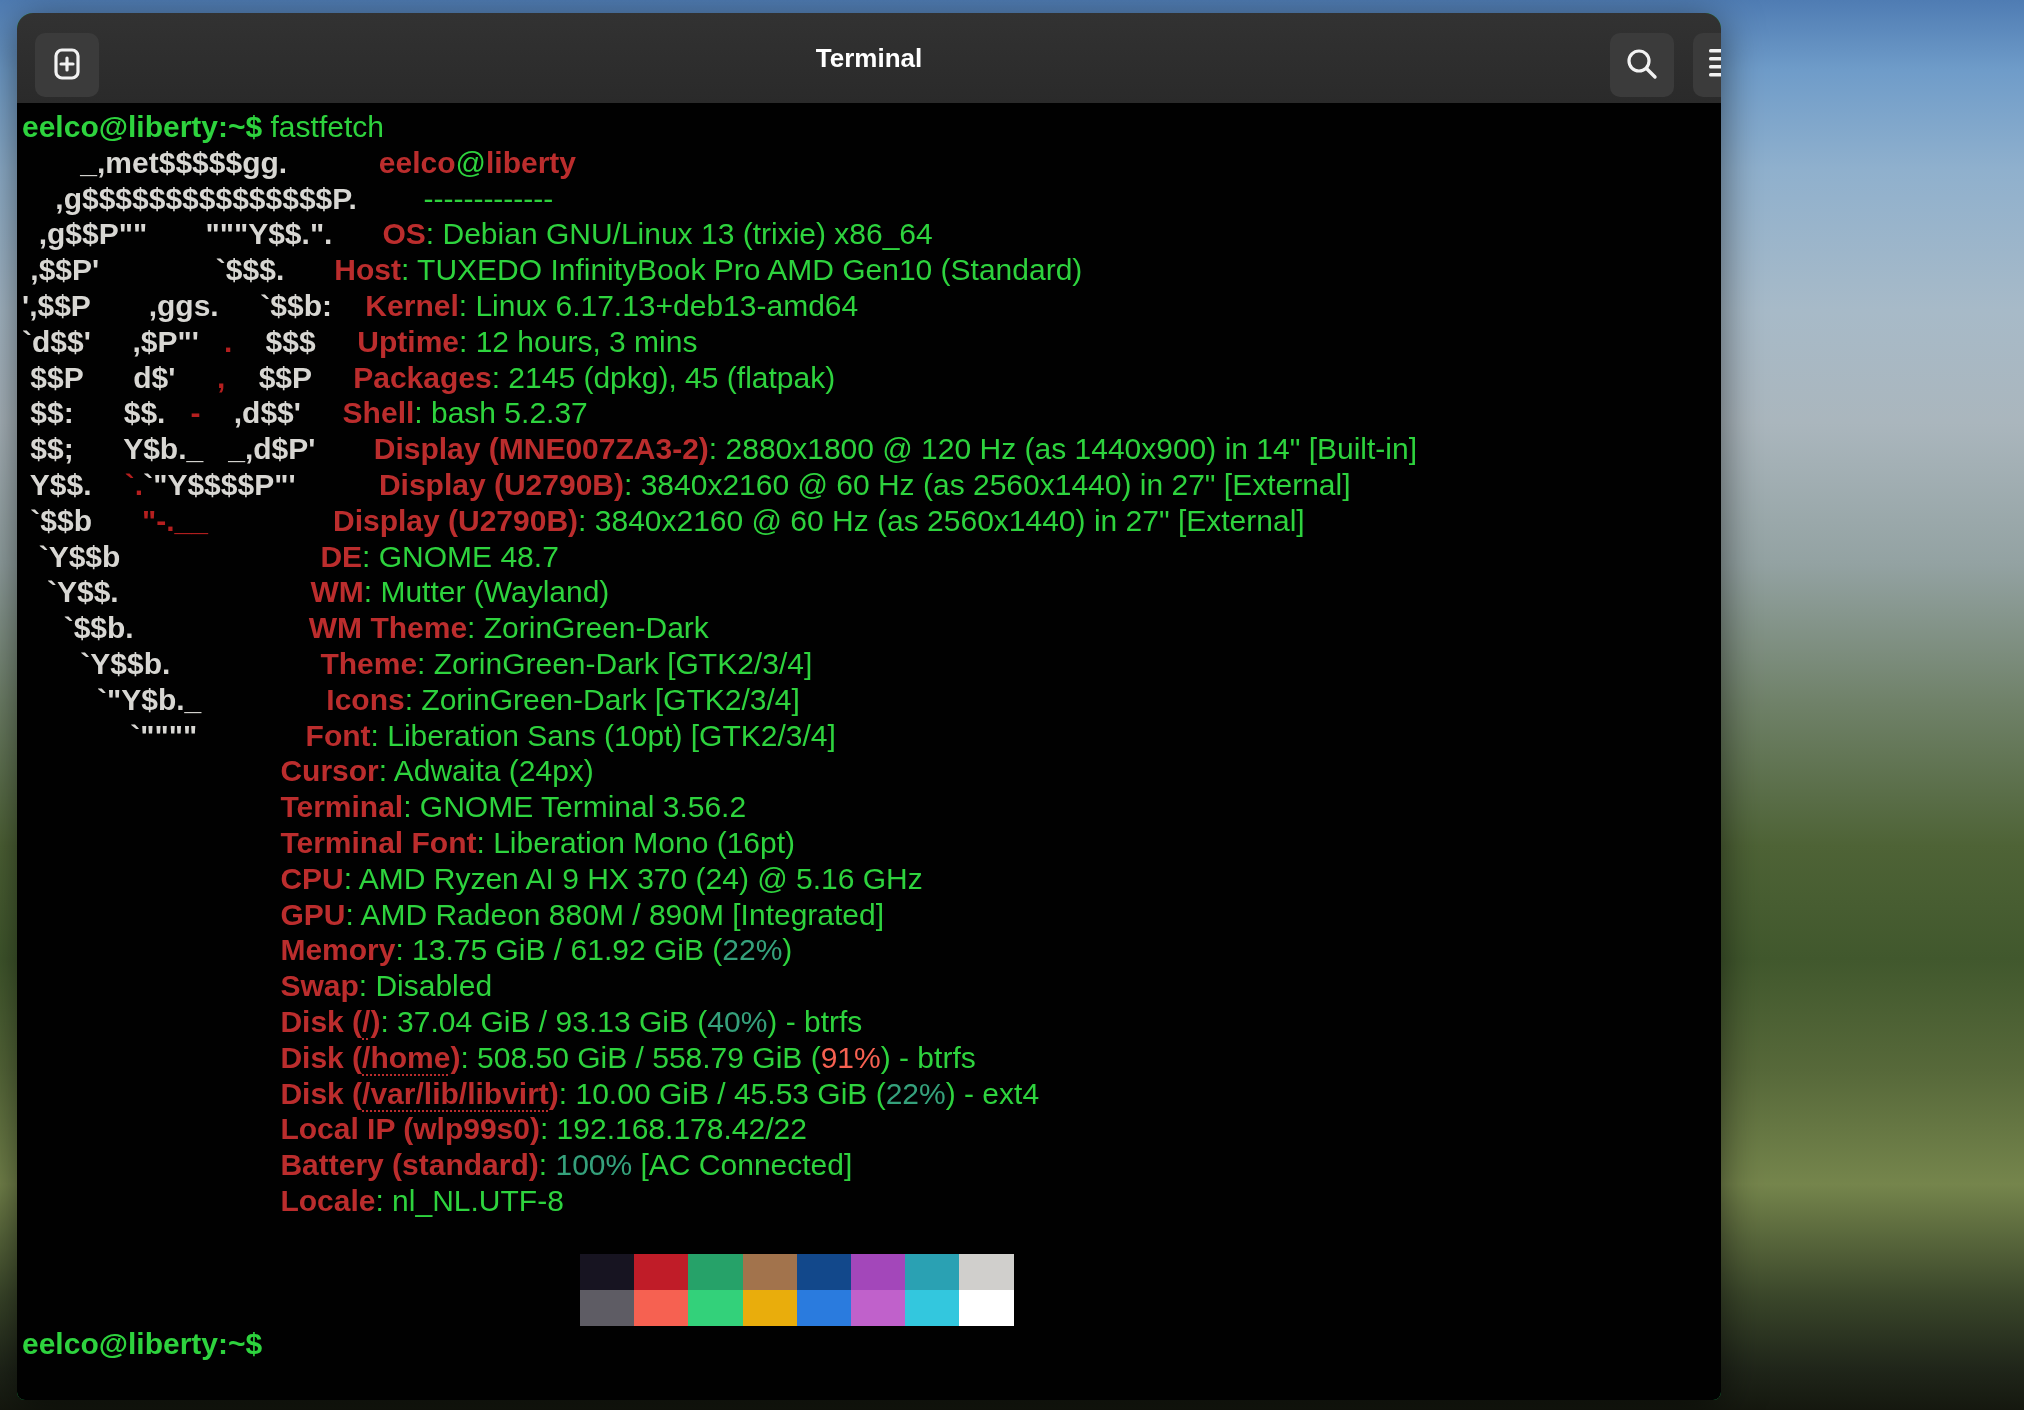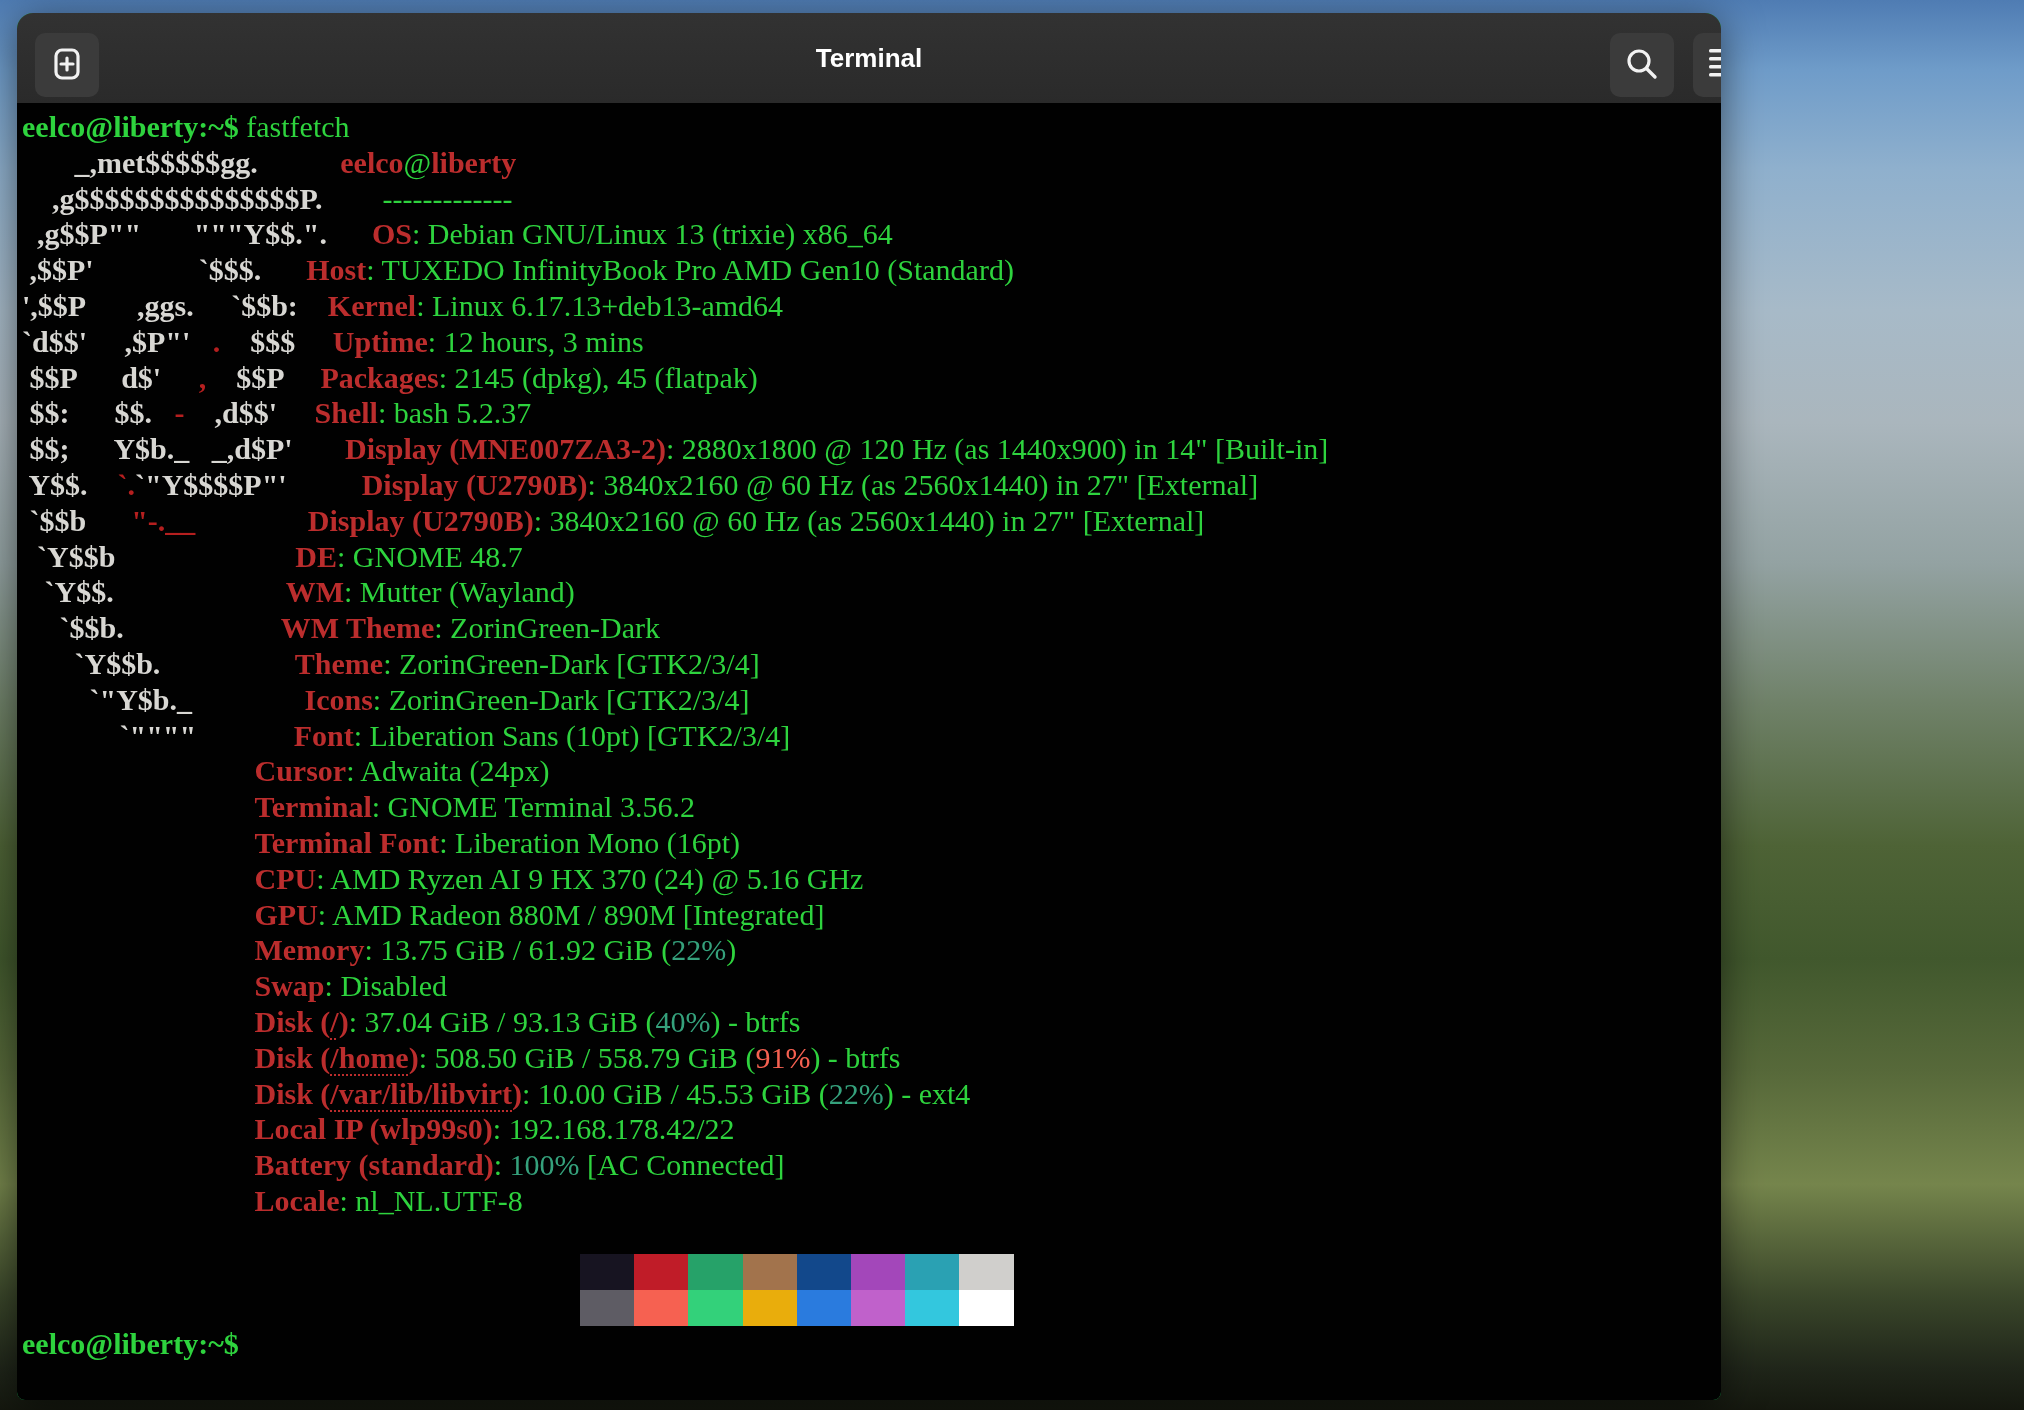--- a/index.html
+++ b/index.html
@@ -40,21 +40,21 @@
   .btn-search{left:1593px;}
   .btn-menu{left:1676px;}
   .btn-min{left:1785px;}
   .btn-max{left:1868px;}
   .btn-close{left:1946px;}
   .screen{
     position:absolute;left:0;top:90px;width:100%;height:1297px;background:#010101;
   }
   pre.term{
     margin:0;padding:6px 0 0 5px;
-    font-family:Liberation Serif, serif;
+    font-family:Liberation Sans, sans-serif;
     font-size:30px;line-height:35.8px;
     -webkit-font-smoothing:antialiased;
   }
   .row{height:35.8px;white-space:pre;}
   .palette{position:absolute;left:563px;top:1151px;}
   .prow{display:flex;height:35.8px;}
   .swatch{width:54.2px;height:35.8px;}
 </style>
 </head>
 <body>

